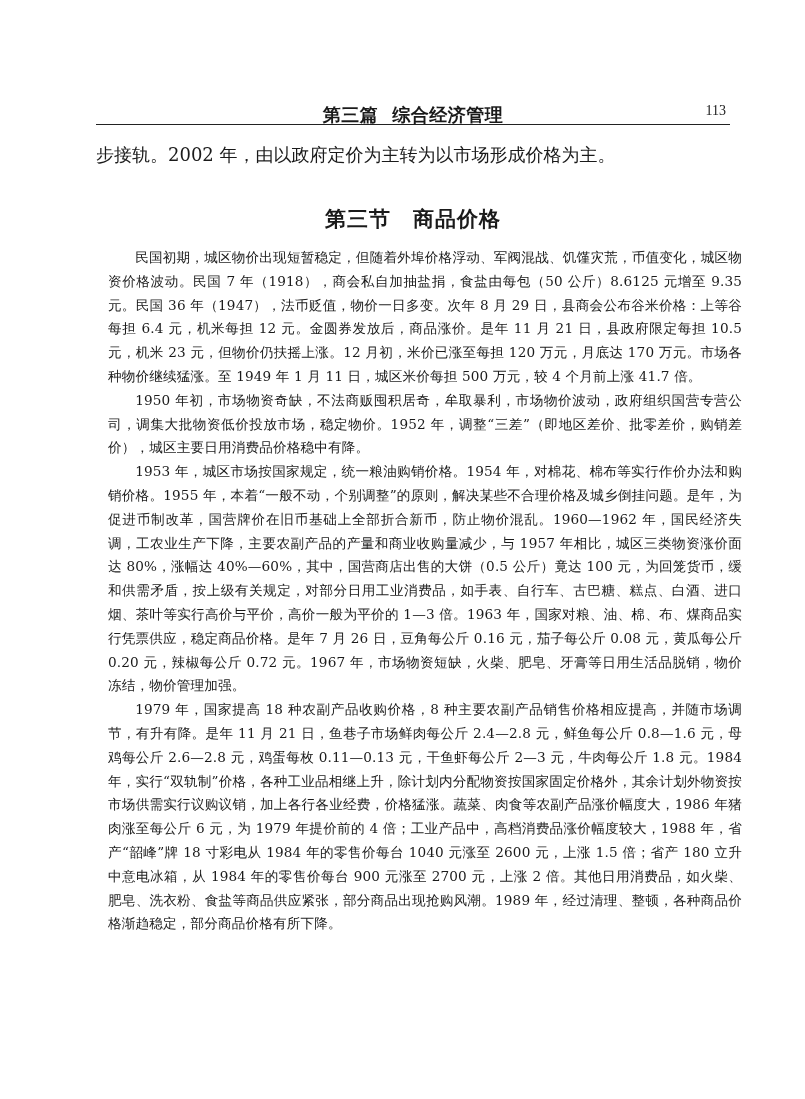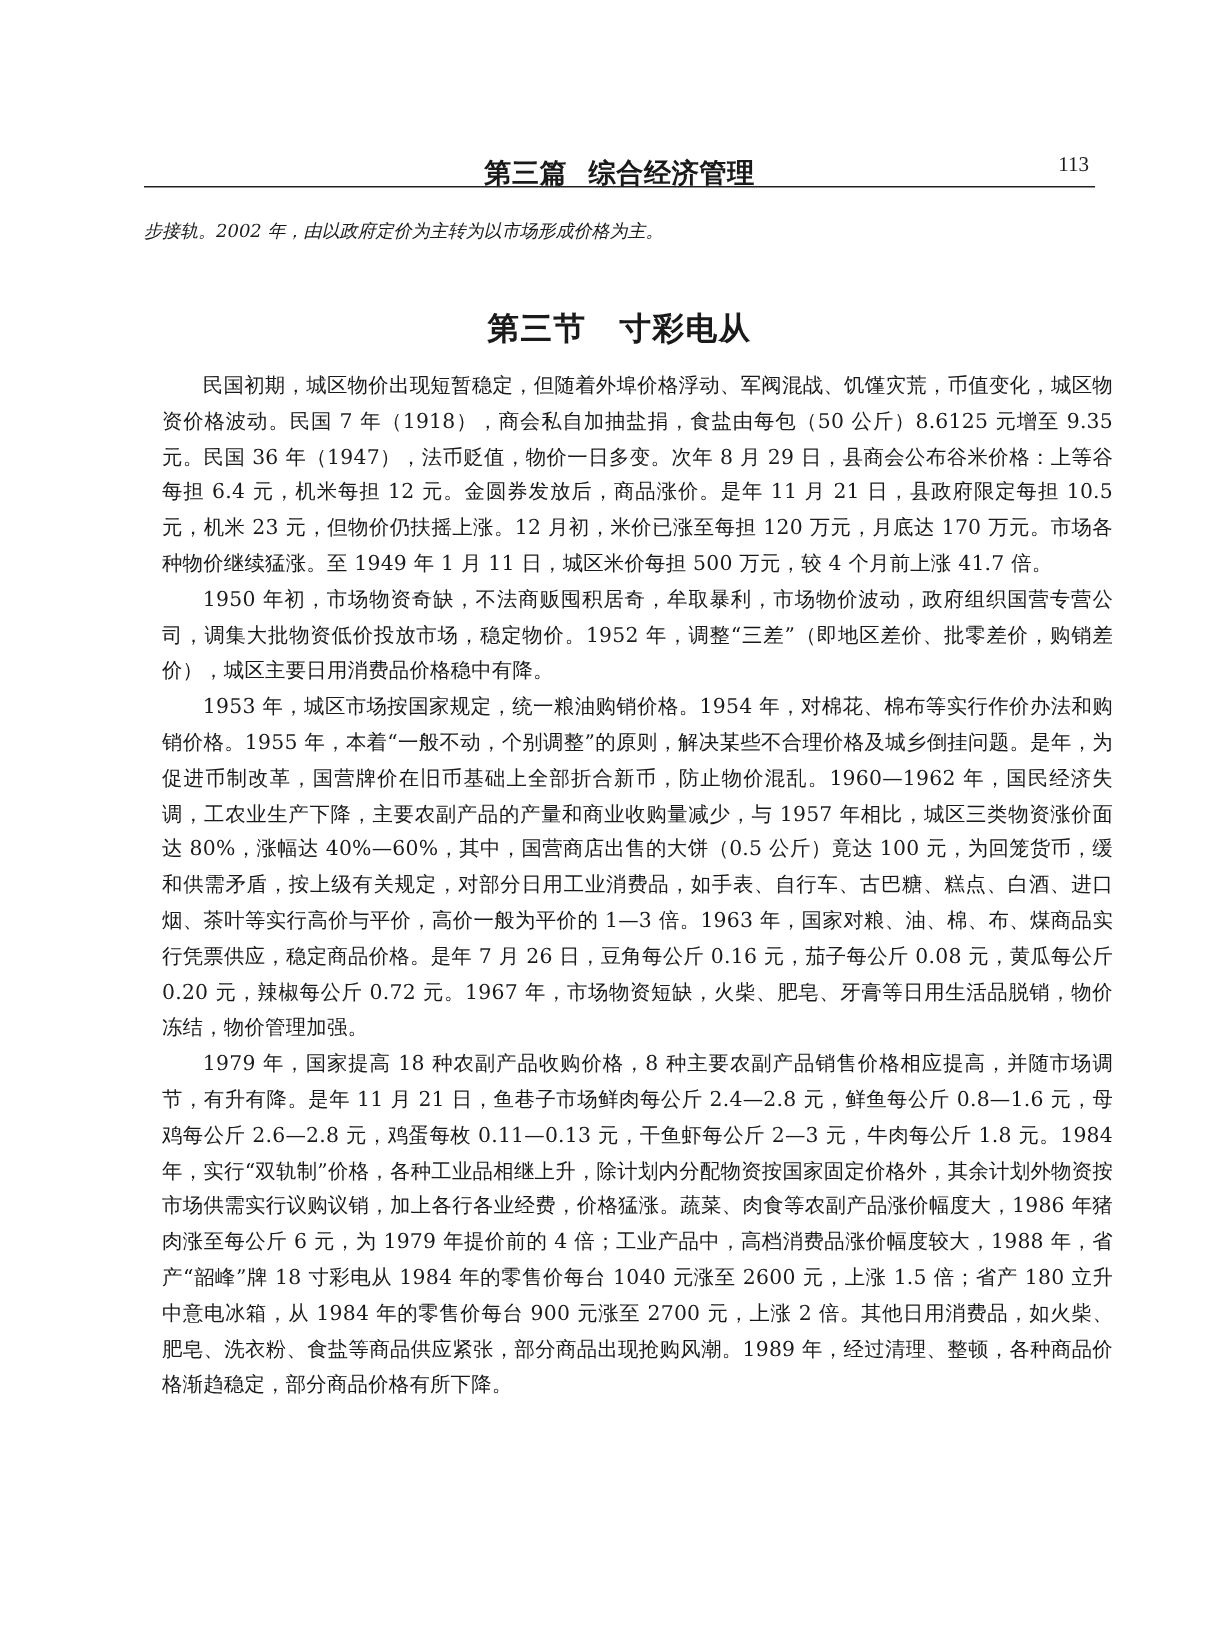--- a/index.html
+++ b/index.html
@@ -7,41 +7,41 @@
          font-family: "DejaVu Serif", "Liberation Serif", serif; color: #1a1a1a; }
   .page { position: absolute; left: 96px; top: 0; width: 634px; }
   .running-head { position: absolute; top: 102px; left: 0; width: 634px; height: 22px;
                   border-bottom: 1.6px solid #222; }
   .running-head .title { position: absolute; left: 0; width: 634px; text-align: center;
                          font-family: "DejaVu Sans", "Liberation Sans", sans-serif;
                          font-weight: bold; font-size: 18px; top: 1px; letter-spacing: 0.5px; }
   .running-head .title .gap { display: inline-block; width: 14px; }
   .running-head .page-no { position: absolute; right: 4px; top: 1px; font-size: 14px;
                            font-family: "Liberation Serif", serif; }
-  .carry { position: absolute; top: 143px; left: 0; width: 634px; font-size: 12px; line-height: 23.8px; font-style: italic; }
+  .carry { position: absolute; top: 143px; left: 0; width: 634px; font-size: 18px; line-height: 23.8px; }
   .section-title { position: absolute; top: 205px; left: 0; width: 634px; text-align: center;
                    font-family: "DejaVu Sans", "Liberation Sans", sans-serif; font-weight: bold;
                    font-size: 21px; letter-spacing: 1px; }
   .section-title .gap { display: inline-block; width: 22px; }
   .body { position: absolute; top: 246px; left: 12px; width: 634px; }
   .body p { margin: 0; font-size: 13.6px; line-height: 23.8px; text-align: justify;
             text-indent: 2em; letter-spacing: 0.15px; }
 </style>
 </head>
 <body>
 
 <div class="page">
   <div class="running-head">
     <div class="title"><span>第三篇</span><span class="gap"></span><span>综合经济管理</span></div>
     <div class="page-no">113</div>
   </div>
 
   <div class="carry">步接轨。2002 年，由以政府定价为主转为以市场形成价格为主。</div>
 
-  <div class="section-title"><span>第三节</span><span class="gap"></span><span>寸彩电从</span></div>
+  <div class="section-title"><span>第三节</span><span class="gap"></span><span>商品价格</span></div>
 
   <div class="body">
     <p>民国初期，城区物价出现短暂稳定，但随着外埠价格浮动、军阀混战、饥馑灾荒，币值变化，城区物资价格波动。民国 7 年（1918），商会私自加抽盐捐，食盐由每包（50 公斤）8.6125 元增至 9.35 元。民国 36 年（1947），法币贬值，物价一日多变。次年 8 月 29 日，县商会公布谷米价格：上等谷每担 6.4 元，机米每担 12 元。金圆券发放后，商品涨价。是年 11 月 21 日，县政府限定每担 10.5 元，机米 23 元，但物价仍扶摇上涨。12 月初，米价已涨至每担 120 万元，月底达 170 万元。市场各种物价继续猛涨。至 1949 年 1 月 11 日，城区米价每担 500 万元，较 4 个月前上涨 41.7 倍。</p>
     <p>1950 年初，市场物资奇缺，不法商贩囤积居奇，牟取暴利，市场物价波动，政府组织国营专营公司，调集大批物资低价投放市场，稳定物价。1952 年，调整“三差”（即地区差价、批零差价，购销差价），城区主要日用消费品价格稳中有降。</p>
     <p>1953 年，城区市场按国家规定，统一粮油购销价格。1954 年，对棉花、棉布等实行作价办法和购销价格。1955 年，本着“一般不动，个别调整”的原则，解决某些不合理价格及城乡倒挂问题。是年，为促进币制改革，国营牌价在旧币基础上全部折合新币，防止物价混乱。1960—1962 年，国民经济失调，工农业生产下降，主要农副产品的产量和商业收购量减少，与 1957 年相比，城区三类物资涨价面达 80%，涨幅达 40%—60%，其中，国营商店出售的大饼（0.5 公斤）竟达 100 元，为回笼货币，缓和供需矛盾，按上级有关规定，对部分日用工业消费品，如手表、自行车、古巴糖、糕点、白酒、进口烟、茶叶等实行高价与平价，高价一般为平价的 1—3 倍。1963 年，国家对粮、油、棉、布、煤商品实行凭票供应，稳定商品价格。是年 7 月 26 日，豆角每公斤 0.16 元，茄子每公斤 0.08 元，黄瓜每公斤 0.20 元，辣椒每公斤 0.72 元。1967 年，市场物资短缺，火柴、肥皂、牙膏等日用生活品脱销，物价冻结，物价管理加强。</p>
     <p>1979 年，国家提高 18 种农副产品收购价格，8 种主要农副产品销售价格相应提高，并随市场调节，有升有降。是年 11 月 21 日，鱼巷子市场鲜肉每公斤 2.4—2.8 元，鲜鱼每公斤 0.8—1.6 元，母鸡每公斤 2.6—2.8 元，鸡蛋每枚 0.11—0.13 元，干鱼虾每公斤 2—3 元，牛肉每公斤 1.8 元。1984 年，实行“双轨制”价格，各种工业品相继上升，除计划内分配物资按国家固定价格外，其余计划外物资按市场供需实行议购议销，加上各行各业经费，价格猛涨。蔬菜、肉食等农副产品涨价幅度大，1986 年猪肉涨至每公斤 6 元，为 1979 年提价前的 4 倍；工业产品中，高档消费品涨价幅度较大，1988 年，省产“韶峰”牌 18 寸彩电从 1984 年的零售价每台 1040 元涨至 2600 元，上涨 1.5 倍；省产 180 立升中意电冰箱，从 1984 年的零售价每台 900 元涨至 2700 元，上涨 2 倍。其他日用消费品，如火柴、肥皂、洗衣粉、食盐等商品供应紧张，部分商品出现抢购风潮。1989 年，经过清理、整顿，各种商品价格渐趋稳定，部分商品价格有所下降。</p>
   </div>
 </div>
 
 </body></html>

